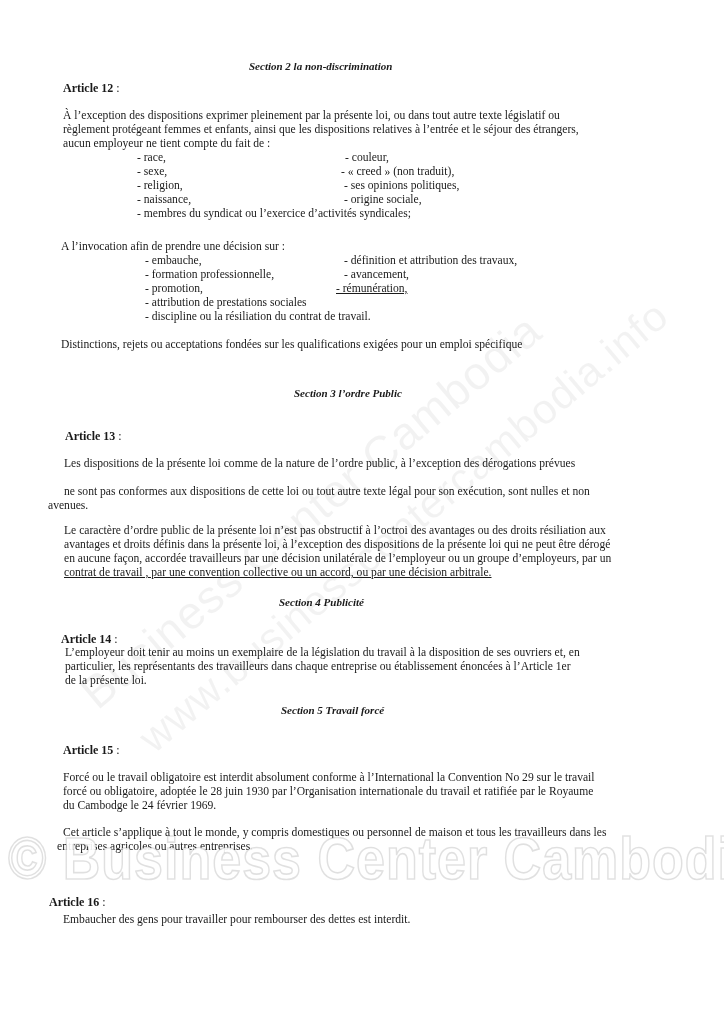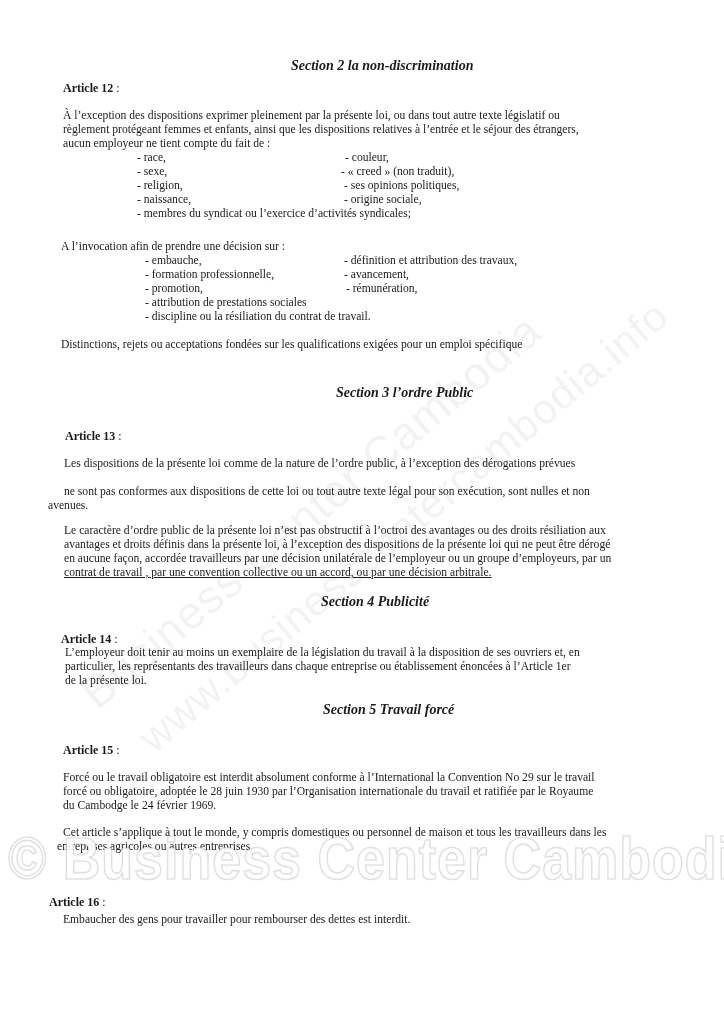--- a/index.html
+++ b/index.html
@@ -2,21 +2,21 @@
 <html><head>
   <meta charset="utf-8">
   <style>
     html, body { margin: 0; padding: 0; }
     body {
       width: 724px; height: 1024px; background: #ffffff; position: relative; overflow: hidden;
       font-family: "Liberation Serif", serif; color: #1a1a1a; font-size: 11.6px; line-height: 14.6px;
     }
     .page { position: absolute; left: 0; top: 0; width: 724px; height: 1024px; }
     .abs { position: absolute; white-space: nowrap; }
-    .section-title { font-style: italic; font-weight: bold; font-size: 14px; margin-left: 42px; }
+    .section-title { font-style: italic; font-weight: bold; font-size: 11px; }
     .article-title { font-weight: bold; font-size: 12px; }
     .article-title .colon { font-weight: normal; }
     .wm-diag {
       position: absolute; font-family: "Liberation Sans", sans-serif; font-size: 46px; color: rgba(0,0,0,0.05);
       white-space: nowrap; transform-origin: left bottom; pointer-events: none; letter-spacing: 1px;
     }
     .wm-bottom {
       position: absolute; left: 8px; top: 850px; font-family: "Liberation Sans", sans-serif; font-weight: bold;
       font-size: 52px; color: rgba(255,255,255,0.9); -webkit-text-stroke: 1.5px rgba(0,0,0,0.12);
       white-space: nowrap; letter-spacing: 1px; transform: scaleY(1.15); transform-origin: left top; pointer-events: none;
@@ -53,21 +53,21 @@
   <div class="abs" style="left:137px; top:207px;">- membres du syndicat ou l’exercice d’activités syndicales;</div>
 
   <div class="abs" style="left:61px; top:240px;">A l’invocation afin de prendre une décision sur :</div>
 
   <div class="abs" style="left:145px; top:254px;">- embauche,</div>
   <div class="abs" style="left:145px; top:268px;">- formation professionnelle,</div>
   <div class="abs" style="left:145px; top:282px;">- promotion,</div>
 
   <div class="abs" style="left:344px; top:254px;">- définition et attribution des travaux,</div>
   <div class="abs" style="left:344px; top:268px;">- avancement,</div>
-  <div class="abs" style="left:346px; top:282px;">- rémunération,</div>
+  <div class="abs" style="left:336px; top:282px;text-decoration:underline;">- rémunération,</div>
 
   <div class="abs" style="left:145px; top:296px;">- attribution de prestations sociales</div>
   <div class="abs" style="left:145px; top:310px;">- discipline ou la résiliation du contrat  de travail.</div>
 
   <div class="abs" style="left:61px; top:338px;">Distinctions, rejets ou acceptations fondées sur les qualifications exigées pour un emploi spécifique</div>
 
   <div class="abs section-title" style="left:294px; top:386px;">Section 3  l’ordre Public</div>
 
   <div class="abs article-title" style="left:65px; top:429px;">
     <span>Article 13</span><span class="colon"> :</span>

